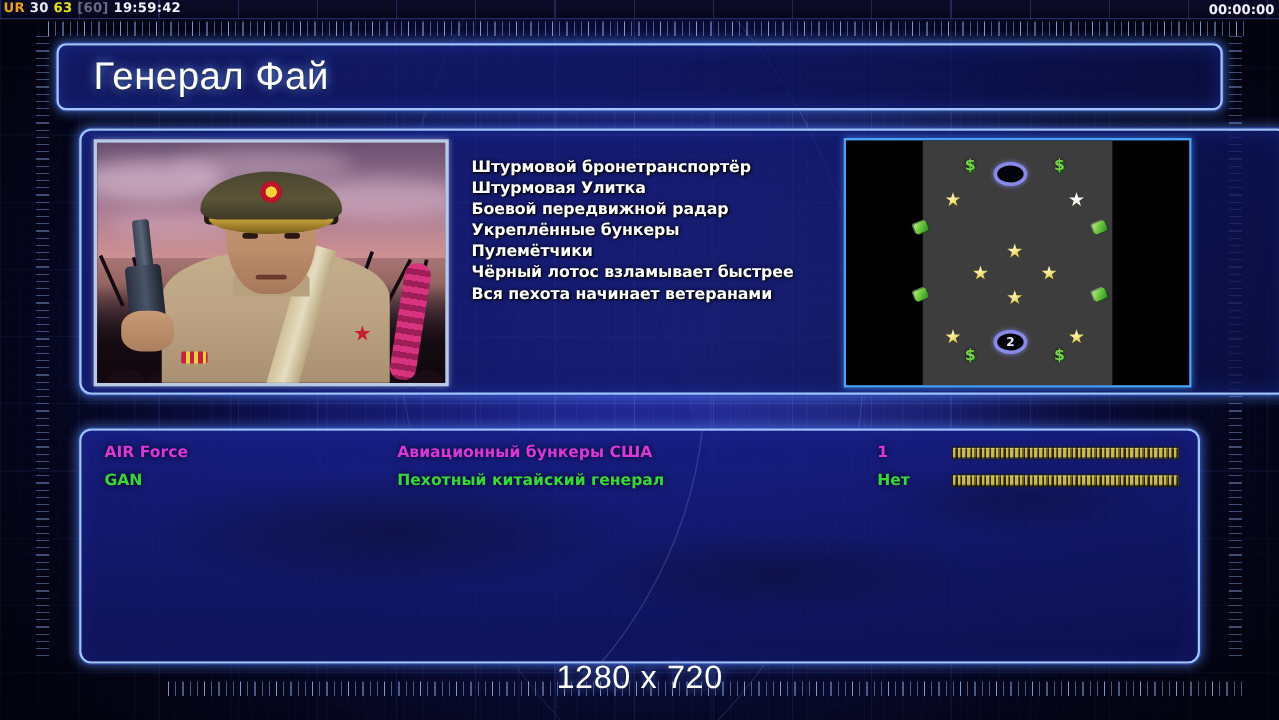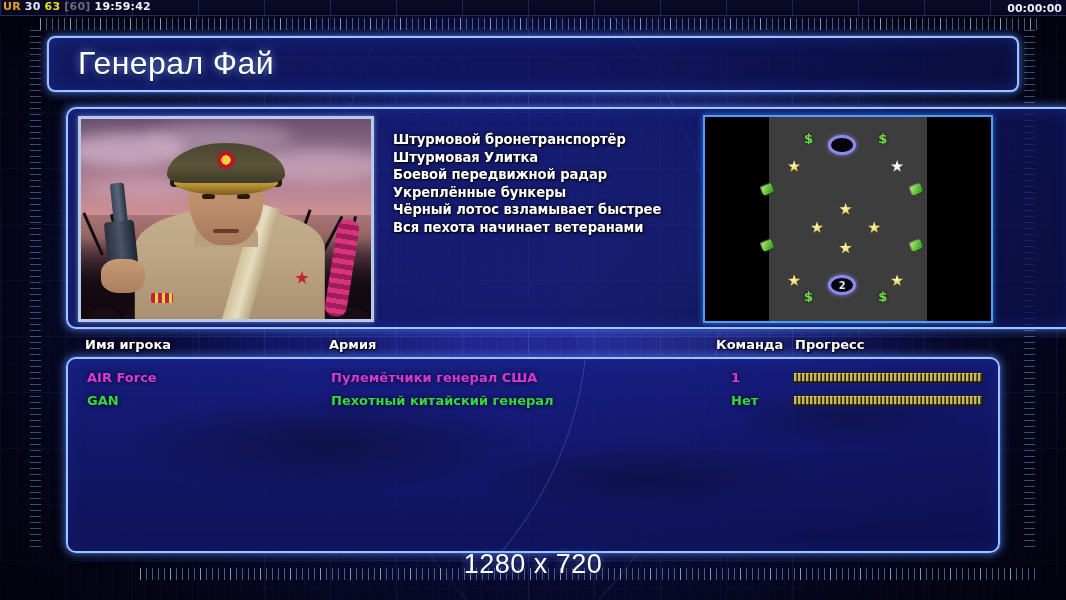--- a/index.html
+++ b/index.html
@@ -520,20 +520,21 @@
       <div class="pt-hand"></div>
       <div class="pt-medal"></div>
       <div class="pt-star"></div>
     </div>
 
     <ul id="bonus-list">
       <li>Штурмовой бронетранспортёр</li>
       <li>Штурмовая Улитка</li>
       <li>Боевой передвижной радар</li>
       <li>Укреплённые бункеры</li>
+      <li>Пулемётчики</li>
       <li>Чёрный лотос взламывает быстрее</li>
       <li>Вся пехота начинает ветеранами</li>
     </ul>
 
     <div id="map-preview">
       <div class="map-field"></div>
       <div id="map-icons">
           <div class="map-icon m-star" style="left: calc(31% - 6px); top: calc(24% - 6px);"></div>
           <div class="map-icon m-star white" style="left: calc(67% - 6px); top: calc(24% - 6px);"></div>
           <div class="map-icon m-star" style="left: calc(49% - 6px); top: calc(45% - 6px);"></div>
@@ -551,35 +552,29 @@
           <div class="map-icon m-dollar" style="left: calc(36% - 4px); top: calc(88% - 7px);">$</div>
           <div class="map-icon m-dollar" style="left: calc(62% - 4px); top: calc(88% - 7px);">$</div>
           <div class="map-icon m-start" style="left: calc(49% - 17px); top: calc(15% - 13px);"></div>
           <div class="map-icon m-start" style="left: calc(49% - 17px); top: calc(84% - 13px);">
             <span class="snum">2</span>
           </div>
         </div>
     </div>
   </div>
 
-  <div id="table-headers">
-    <div class="th th-name">Имя игрока</div>
-    <div class="th th-army">Армия</div>
-    <div class="th th-team">Команда</div>
-    <div class="th th-prog">Прогресс</div>
-  </div>
 
   <div class="panel panel-glow" id="player-panel">
     <div class="pp-inner">
       <div class="pp-texture"></div>
       <div class="pp-arc"></div>
 
       <div class="player-row pr1">
         <div class="cell c-name" style="color:#d838d8;">AIR Force</div>
-        <div class="cell c-army" style="color:#d838d8;">Пулемётчики генерал США</div>
+        <div class="cell c-army" style="color:#d838d8;">Авиационный бункеры США</div>
         <div class="cell c-team" style="color:#d838d8;">1</div>
         <div class="progress" style="background-size: 100% 100%; background-repeat: no-repeat;"></div>
       </div>
 
       <div class="player-row pr2">
         <div class="cell c-name" style="color:#38d838;">GAN</div>
         <div class="cell c-army" style="color:#38d838;">Пехотный китайский генерал</div>
         <div class="cell c-team" style="color:#38d838;">Нет</div>
         <div class="progress" style="background-size: 100% 100%; background-repeat: no-repeat;"></div>
       </div>

